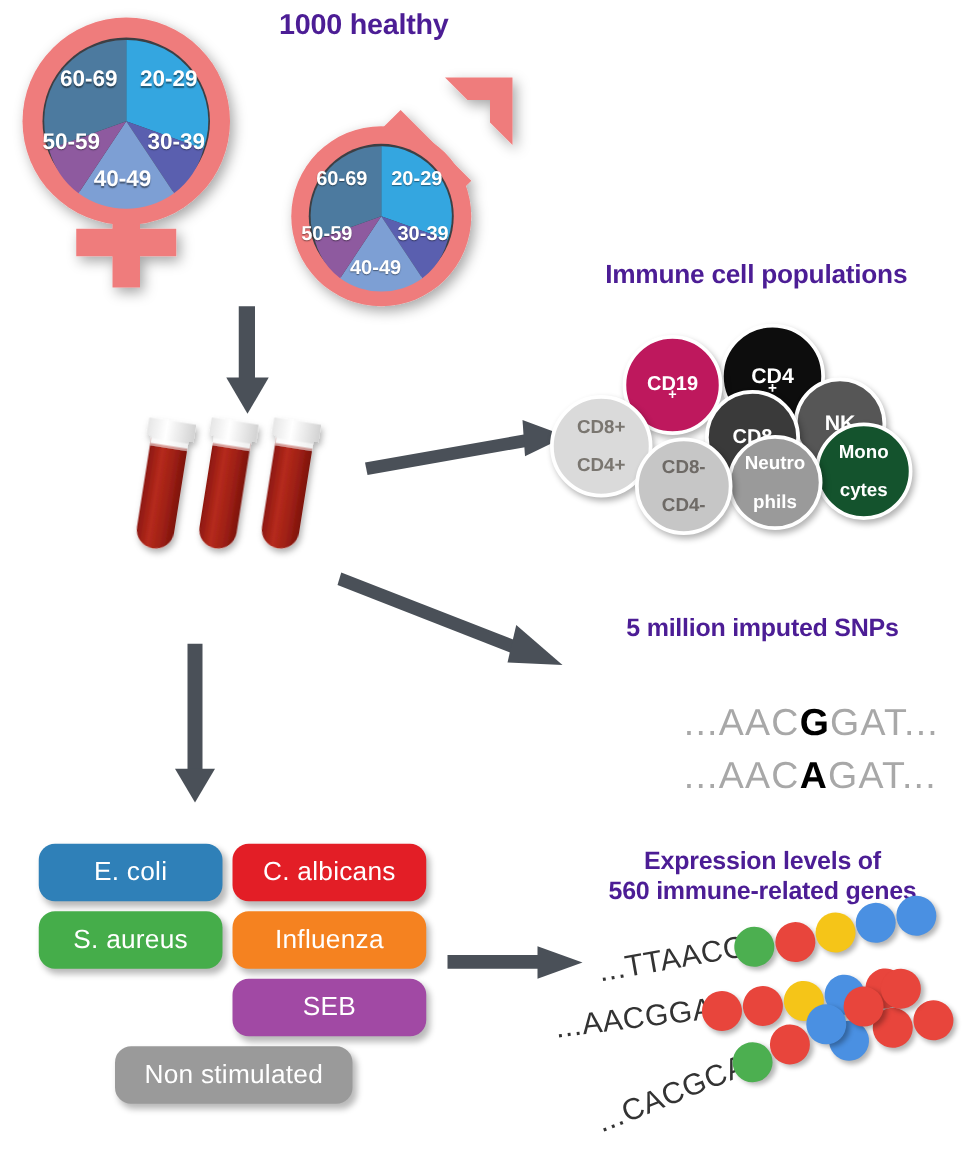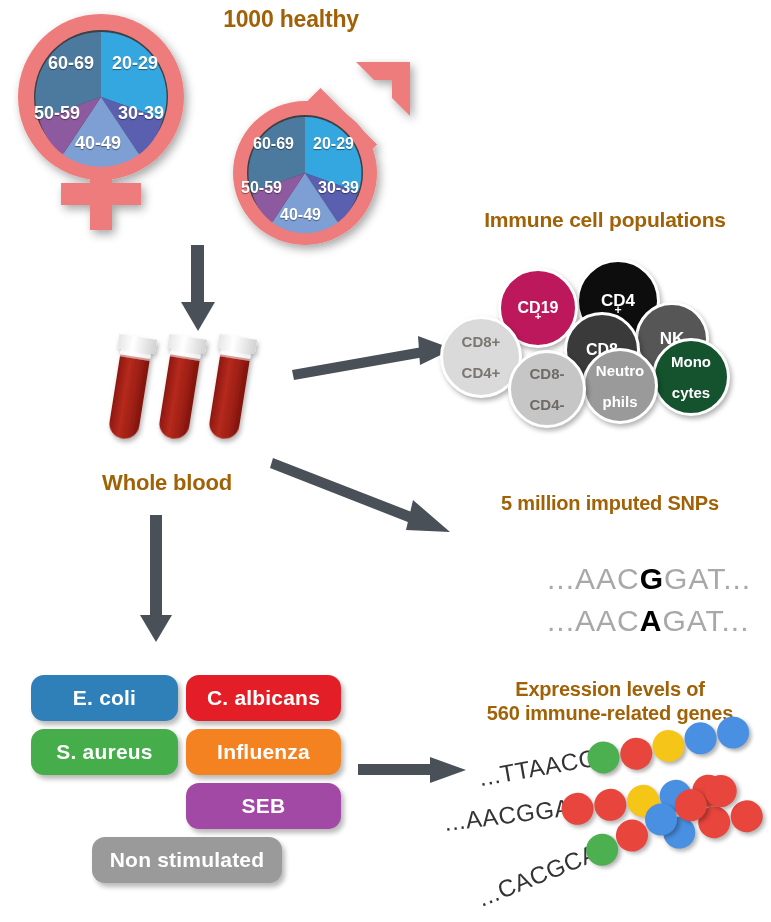--- a/index.html
+++ b/index.html
@@ -16,21 +16,21 @@
     width: 771px;
     height: 922px;
     background: #ffffff;
     overflow: hidden;
   }
   .abs { position: absolute; }
 
   
   .heading {
     font-weight: bold;
-    color: #a16207;
+    color: #4c1d95;
     text-align: center;
     line-height: 1.18;
     letter-spacing: -0.2px;
   }
 
   
   .gender-wrap { position: absolute; }
   .gender-wrap svg { display: block; overflow: visible; }
 
   .pie-label {
@@ -78,21 +78,21 @@
   .snp-hi     { color: #000000; font-weight: bold; }
 
   
   .pill {
     position: absolute;
     border-radius: 13px;
     display: flex;
     align-items: center;
     justify-content: center;
     color: #ffffff;
-    font-weight: bold;
+    font-weight: normal;
     box-shadow: 3px 4px 5px rgba(0,0,0,0.28);
     box-sizing: border-box;
     letter-spacing: 0.2px;
     text-align: center;
   }
 
   
   .strand { position: absolute; transform-origin: left center; }
   .strand .seq {
     position: absolute;
@@ -226,21 +226,20 @@
       </g>
 
       <g filter="url(#tshad)" transform="rotate(9 128 65)">
         <path d="M114,22 h30 v72 a15,15 0 0,1 -30,0 Z" fill="url(#bloodg)"></path>
         <path d="M110,6 h38 v14 h-4 v6 h-30 v-6 h-4 Z" fill="url(#glassg)"></path>
         <path d="M114,22 h30 v6 h-30 Z" fill="#ffffff" opacity="0.55"></path>
       </g>
     </svg>
   </div>
 
-  <div class="abs heading" style="left:72px; top:470px; width:190px; font-size:22px; text-align:center;">Whole blood</div>
 
   <div class="arrow" style="left:290px; top:325px; width:165px; height:60px;">
     <svg width="165" height="60" viewBox="0 0 165 60">
       <path d="M2,45 L138,21 L140,31 L4,55 Z" fill="#4a5058"></path>
       <path d="M128,11 L163,24 L130,40 Z" fill="#4a5058"></path>
     </svg>
   </div>
 
   <div class="arrow" style="left:270px; top:450px; width:190px; height:95px;">
     <svg width="190" height="95" viewBox="0 0 190 95">

